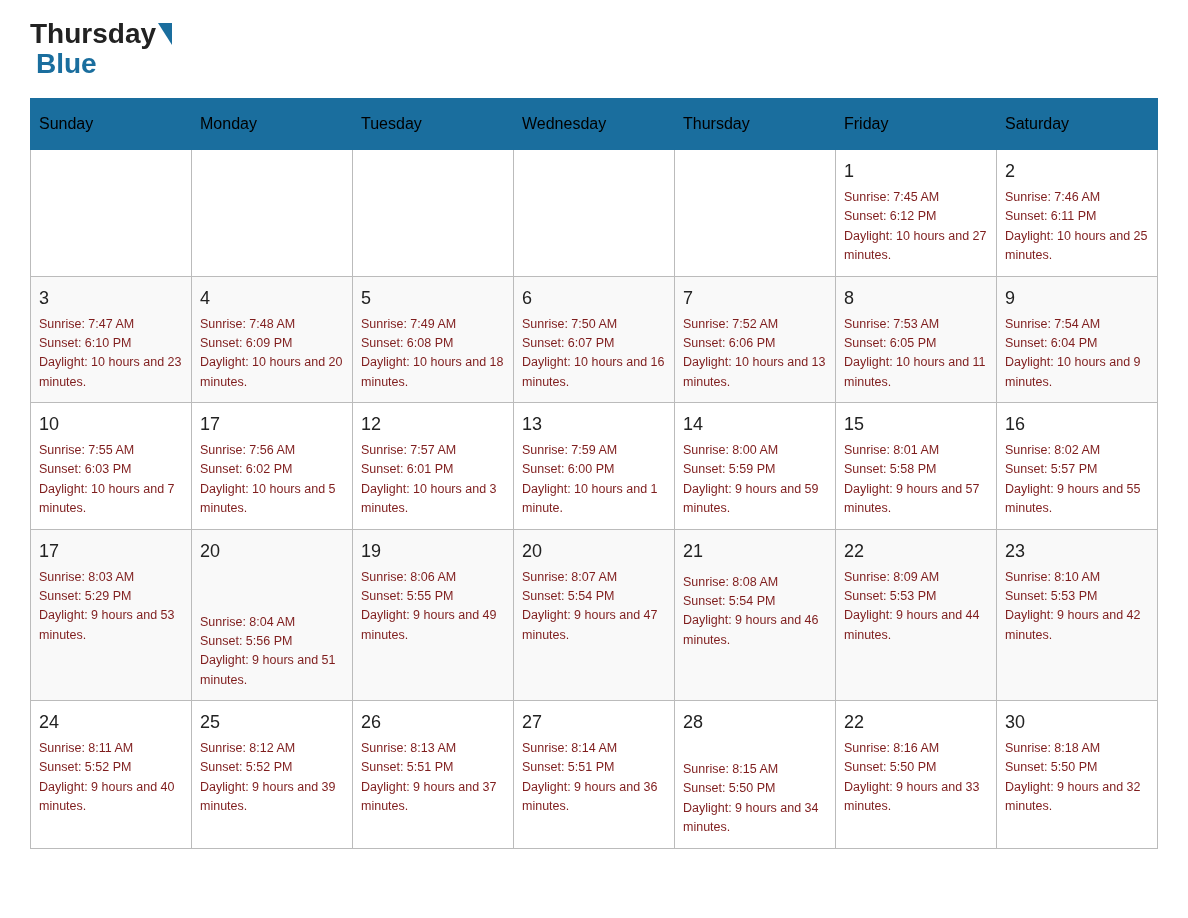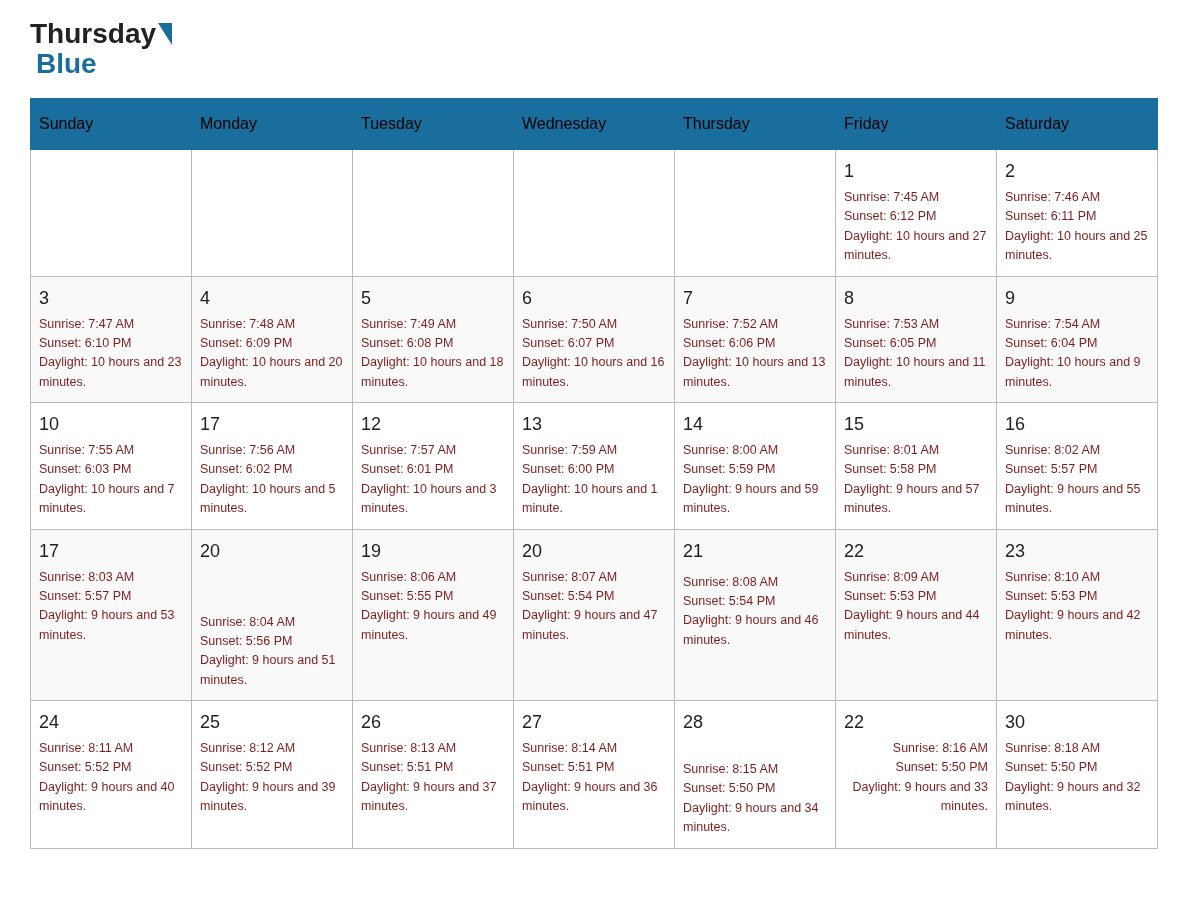--- a/index.html
+++ b/index.html
@@ -236,21 +236,21 @@
           <span class="day-number">16</span>
           <div class="day-info" style="white-space: pre-line;">Sunrise: 8:02 AM
 Sunset: 5:57 PM
 Daylight: 9 hours and 55 minutes.</div>
         </td>
       </tr>
       <tr>
         <td>
           <span class="day-number">17</span>
           <div class="day-info" style="white-space: pre-line;">Sunrise: 8:03 AM
-Sunset: 5:57 PM
+Sunset: 5:29 PM
 Daylight: 9 hours and 53 minutes.</div>
         </td>
         <td>
           <span class="day-number">20</span>
           <div class="day-info" style="white-space: pre-line; margin-top: 48px;">Sunrise: 8:04 AM
 Sunset: 5:56 PM
 Daylight: 9 hours and 51 minutes.</div>
         </td>
         <td>
           <span class="day-number">19</span>
@@ -309,21 +309,21 @@
 Daylight: 9 hours and 36 minutes.</div>
         </td>
         <td>
           <span class="day-number">28</span>
           <div class="day-info" style="white-space: pre-line; margin-top: 24px;">Sunrise: 8:15 AM
 Sunset: 5:50 PM
 Daylight: 9 hours and 34 minutes.</div>
         </td>
         <td>
           <span class="day-number">22</span>
-          <div class="day-info" style="white-space: pre-line; text-align: right;">Sunrise: 8:16 AM
+          <div class="day-info" style="white-space: pre-line;">Sunrise: 8:16 AM
 Sunset: 5:50 PM
 Daylight: 9 hours and 33 minutes.</div>
         </td>
         <td>
           <span class="day-number">30</span>
           <div class="day-info" style="white-space: pre-line;">Sunrise: 8:18 AM
 Sunset: 5:50 PM
 Daylight: 9 hours and 32 minutes.</div>
         </td>
       </tr>

